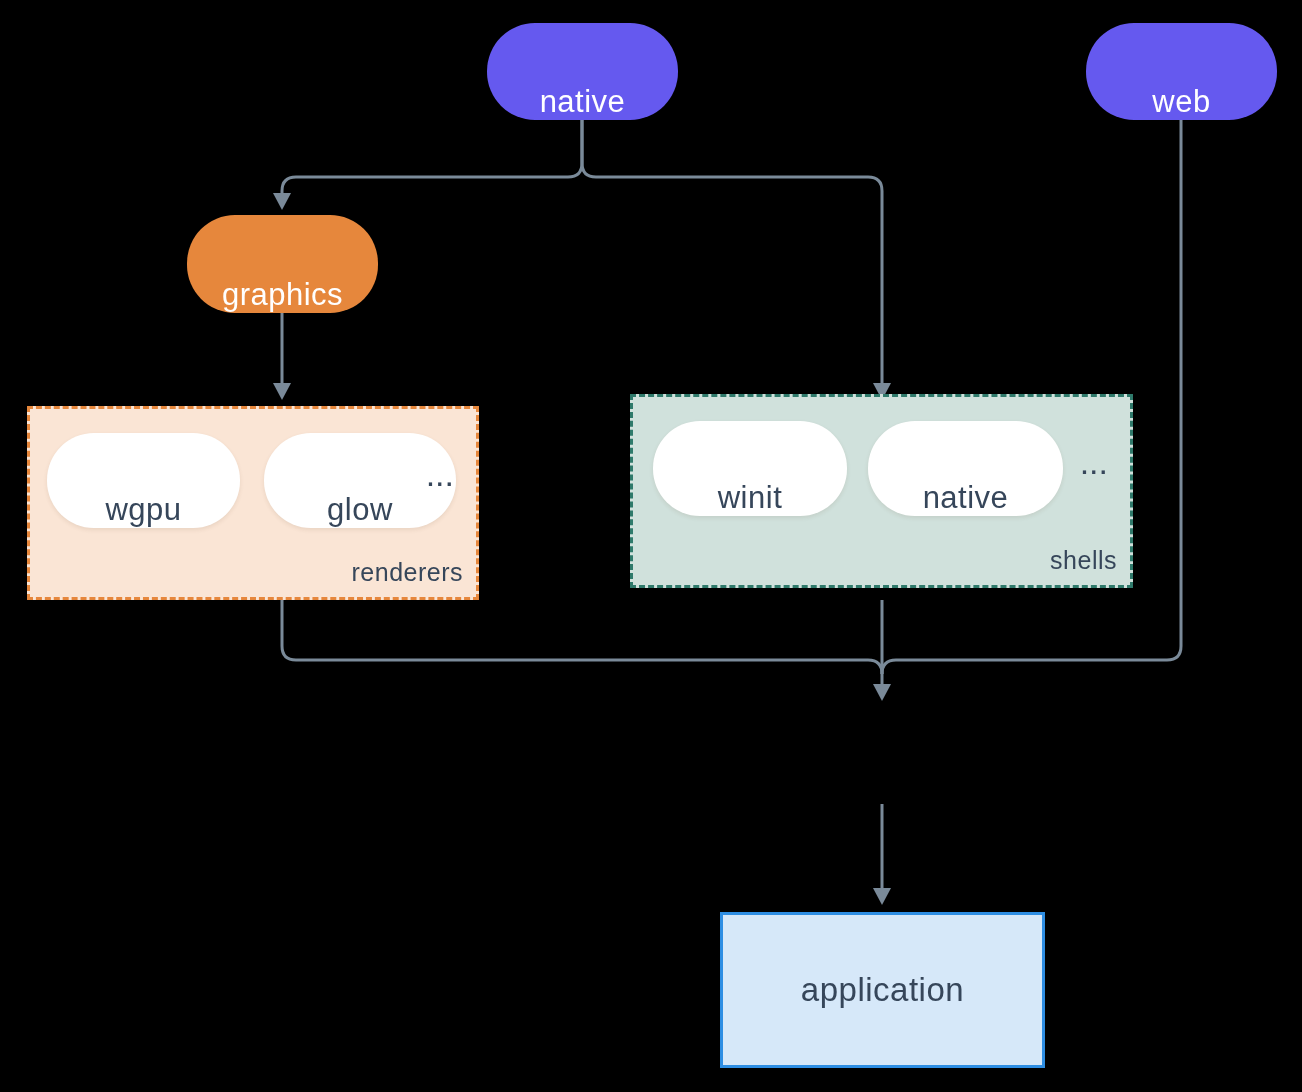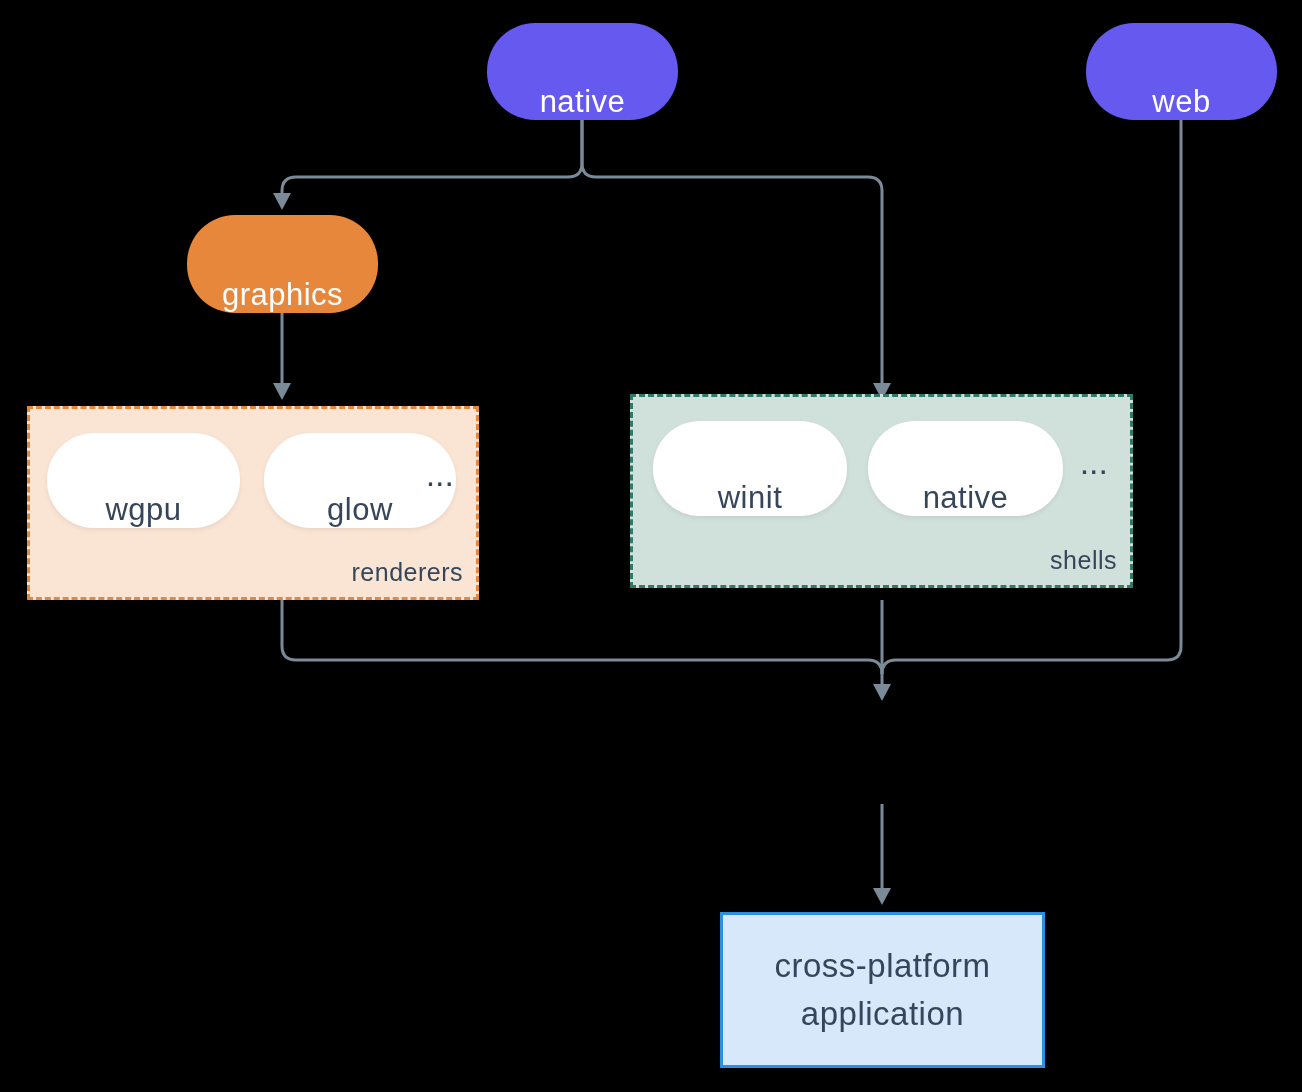--- a/index.html
+++ b/index.html
@@ -114,17 +114,16 @@
     </div>
     <div class="pill white" id="node-glutin">
       <span>native</span>
     </div>
     <span class="ellipsis">...</span>
     <span class="group-label">shells</span>
   </div>
 
 
   <div id="node-app">
-    <span>cross-platform</span>
     <span>application</span>
   </div>
 
 </div>
 
 </body></html>

